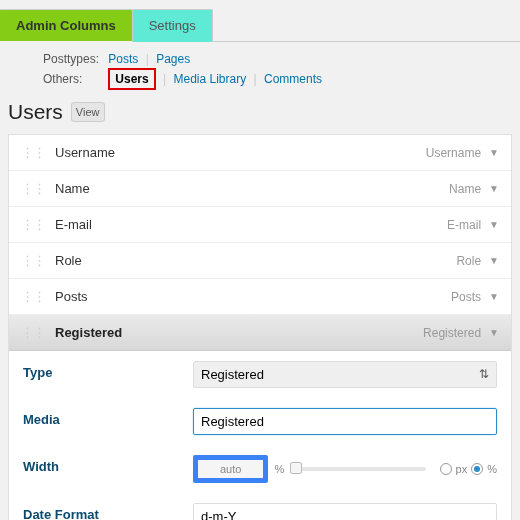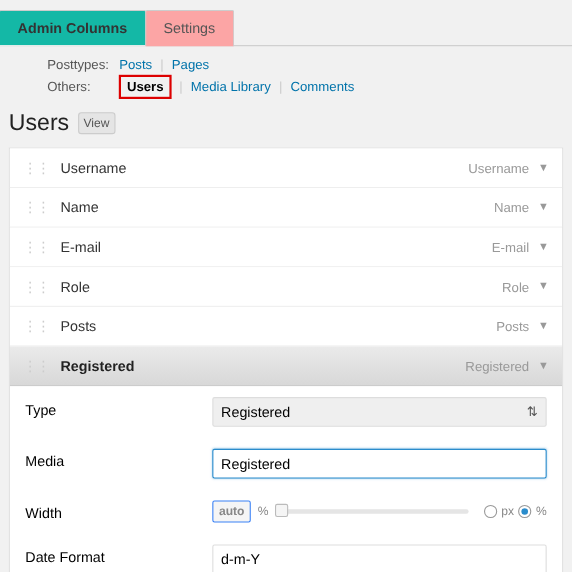--- a/index.html
+++ b/index.html
@@ -1,49 +1,49 @@
 <!DOCTYPE html>
 <html><head>
 <meta charset="utf-8">
 <style>
 * { box-sizing: border-box; margin: 0; padding: 0; }
 body { font-family: -apple-system, "Helvetica Neue", Arial, sans-serif; font-size: 13px; color: #444; background: #f1f1f1; width: 520px; }
 .wrap { padding: 0; }
 .tabs { display: flex; border-bottom: 1px solid #ccc; background: #f1f1f1; padding-top: 8px; }
-.tab { padding: 8px 16px; background: #fca5a5; border: 1px solid #ccc; border-bottom: none; margin-right: 0; margin-left: -1px; color: #555; cursor: pointer; position: relative; top: 1px; border-radius: 2px 2px 0 0; }
-.tab.active { background: #14b8a6; border-bottom: 1px solid #f1f1f1; font-weight: 600; color: #333; }
+.tab { padding: 8px 16px; background: #5eead4; border: 1px solid #ccc; border-bottom: none; margin-right: 0; margin-left: -1px; color: #555; cursor: pointer; position: relative; top: 1px; border-radius: 2px 2px 0 0; }
+.tab.active { background: #84cc16; border-bottom: 1px solid #f1f1f1; font-weight: 600; color: #333; }
 .filters { padding: 10px 8px 4px 8px; font-size: 12px; }
 .filter-row { margin-bottom: 6px; margin-left: 35px; }
 .filter-label { display: inline-block; width: 62px; color: #555; }
 .filter-link { color: #0073aa; text-decoration: none; cursor: pointer; }
 .filter-sep { color: #ccc; margin: 0 4px; }
 .filter-active { font-weight: 700; color: #000; padding: 2px 5px; border: 2px solid #d00; }
 .heading { padding: 4px 8px 10px 8px; display: flex; align-items: center; gap: 8px; }
 .heading h1 { font-size: 21px; font-weight: 400; color: #222; }
 .view-btn { padding: 3px 4px; background: #e5e5e5; border: 1px solid #ccc; border-radius: 3px; font-size: 11px; color: #555; cursor: pointer; }
 .columns-box { margin: 0 8px; border: 1px solid #dfdfdf; background: #fff; }
 .col-row { display: flex; align-items: center; justify-content: space-between; padding: 10px 12px; border-bottom: 1px solid #eee; background: #fff; cursor: pointer; }
 .col-left { display: flex; align-items: center; gap: 10px; }
 .drag { color: #ccc; font-size: 13px; cursor: move; letter-spacing: -1px; }
 .col-title { color: #333; font-weight: 500; }
 .col-right { display: flex; align-items: center; gap: 8px; color: #999; font-size: 12px; }
 .chev { color: #999; font-size: 10px; }
 .col-row.active { background: linear-gradient(#eaeaea, #d8d8d8); border-bottom: 1px solid #ccc; }
 .col-row.active .col-title { font-weight: 600; color: #222; }
 .panel { padding: 0; border-bottom: 1px solid #eee; }
 .field-row { display: flex; align-items: flex-start; padding: 10px 14px; }
-.field-label { width: 170px; color: #000000; font-weight: 400; font-size: 13px; padding-top: 4px; }
+.field-label { width: 170px; color: #0c4a6e; font-weight: 700; font-size: 13px; padding-top: 4px; }
 .field-input { flex: 1; }
 .field-input select, .field-input input[type=text] { width: 100%; padding: 5px 7px; border: 1px solid #ddd; border-radius: 2px; font-size: 13px; font-family: inherit; }
 .field-input input.highlighted { border: 1px solid #2a8ccc; box-shadow: 0 0 2px rgba(42,140,204,.4); }
 .updown { position: relative; }
 .updown select { appearance: none; -webkit-appearance: none; }
 .updown::after { content: "⇅"; position: absolute; right: 8px; top: 6px; color: #555; font-size: 12px; pointer-events: none; }
 .width-row { display: flex; align-items: center; gap: 6px; }
-.width-auto { padding: 3px 5px; border: 1px solid #3b82f6; background: #f5f5f5; border-radius: 2px; color: #888; font-size: 11px; font-weight: bold; }
+.width-auto { padding: 3px 22px; border: 5px solid #3b82f6; background: #f5f5f5; border-radius: 2px; color: #888; font-size: 11px; }
 .width-pct { color: #888; font-size: 11px; }
 .slider { flex: 1; height: 4px; background: #e5e5e5; border-radius: 2px; position: relative; }
 .slider-thumb { width: 12px; height: 12px; background: #f5f5f5; border: 1px solid #bbb; border-radius: 2px; position: absolute; left: 0; top: -5px; }
 .radio-group { display: flex; align-items: center; gap: 4px; margin-left: 8px; color: #888; font-size: 11px; }
 .radio { width: 12px; height: 12px; border: 1px solid #999; border-radius: 50%; display: inline-block; position: relative; }
 .radio.checked::after { content: ""; width: 6px; height: 6px; background: #2a8ccc; border-radius: 50%; position: absolute; top: 2px; left: 2px; }
 .container { position: relative; }
 </style>
 </head>
 <body>

